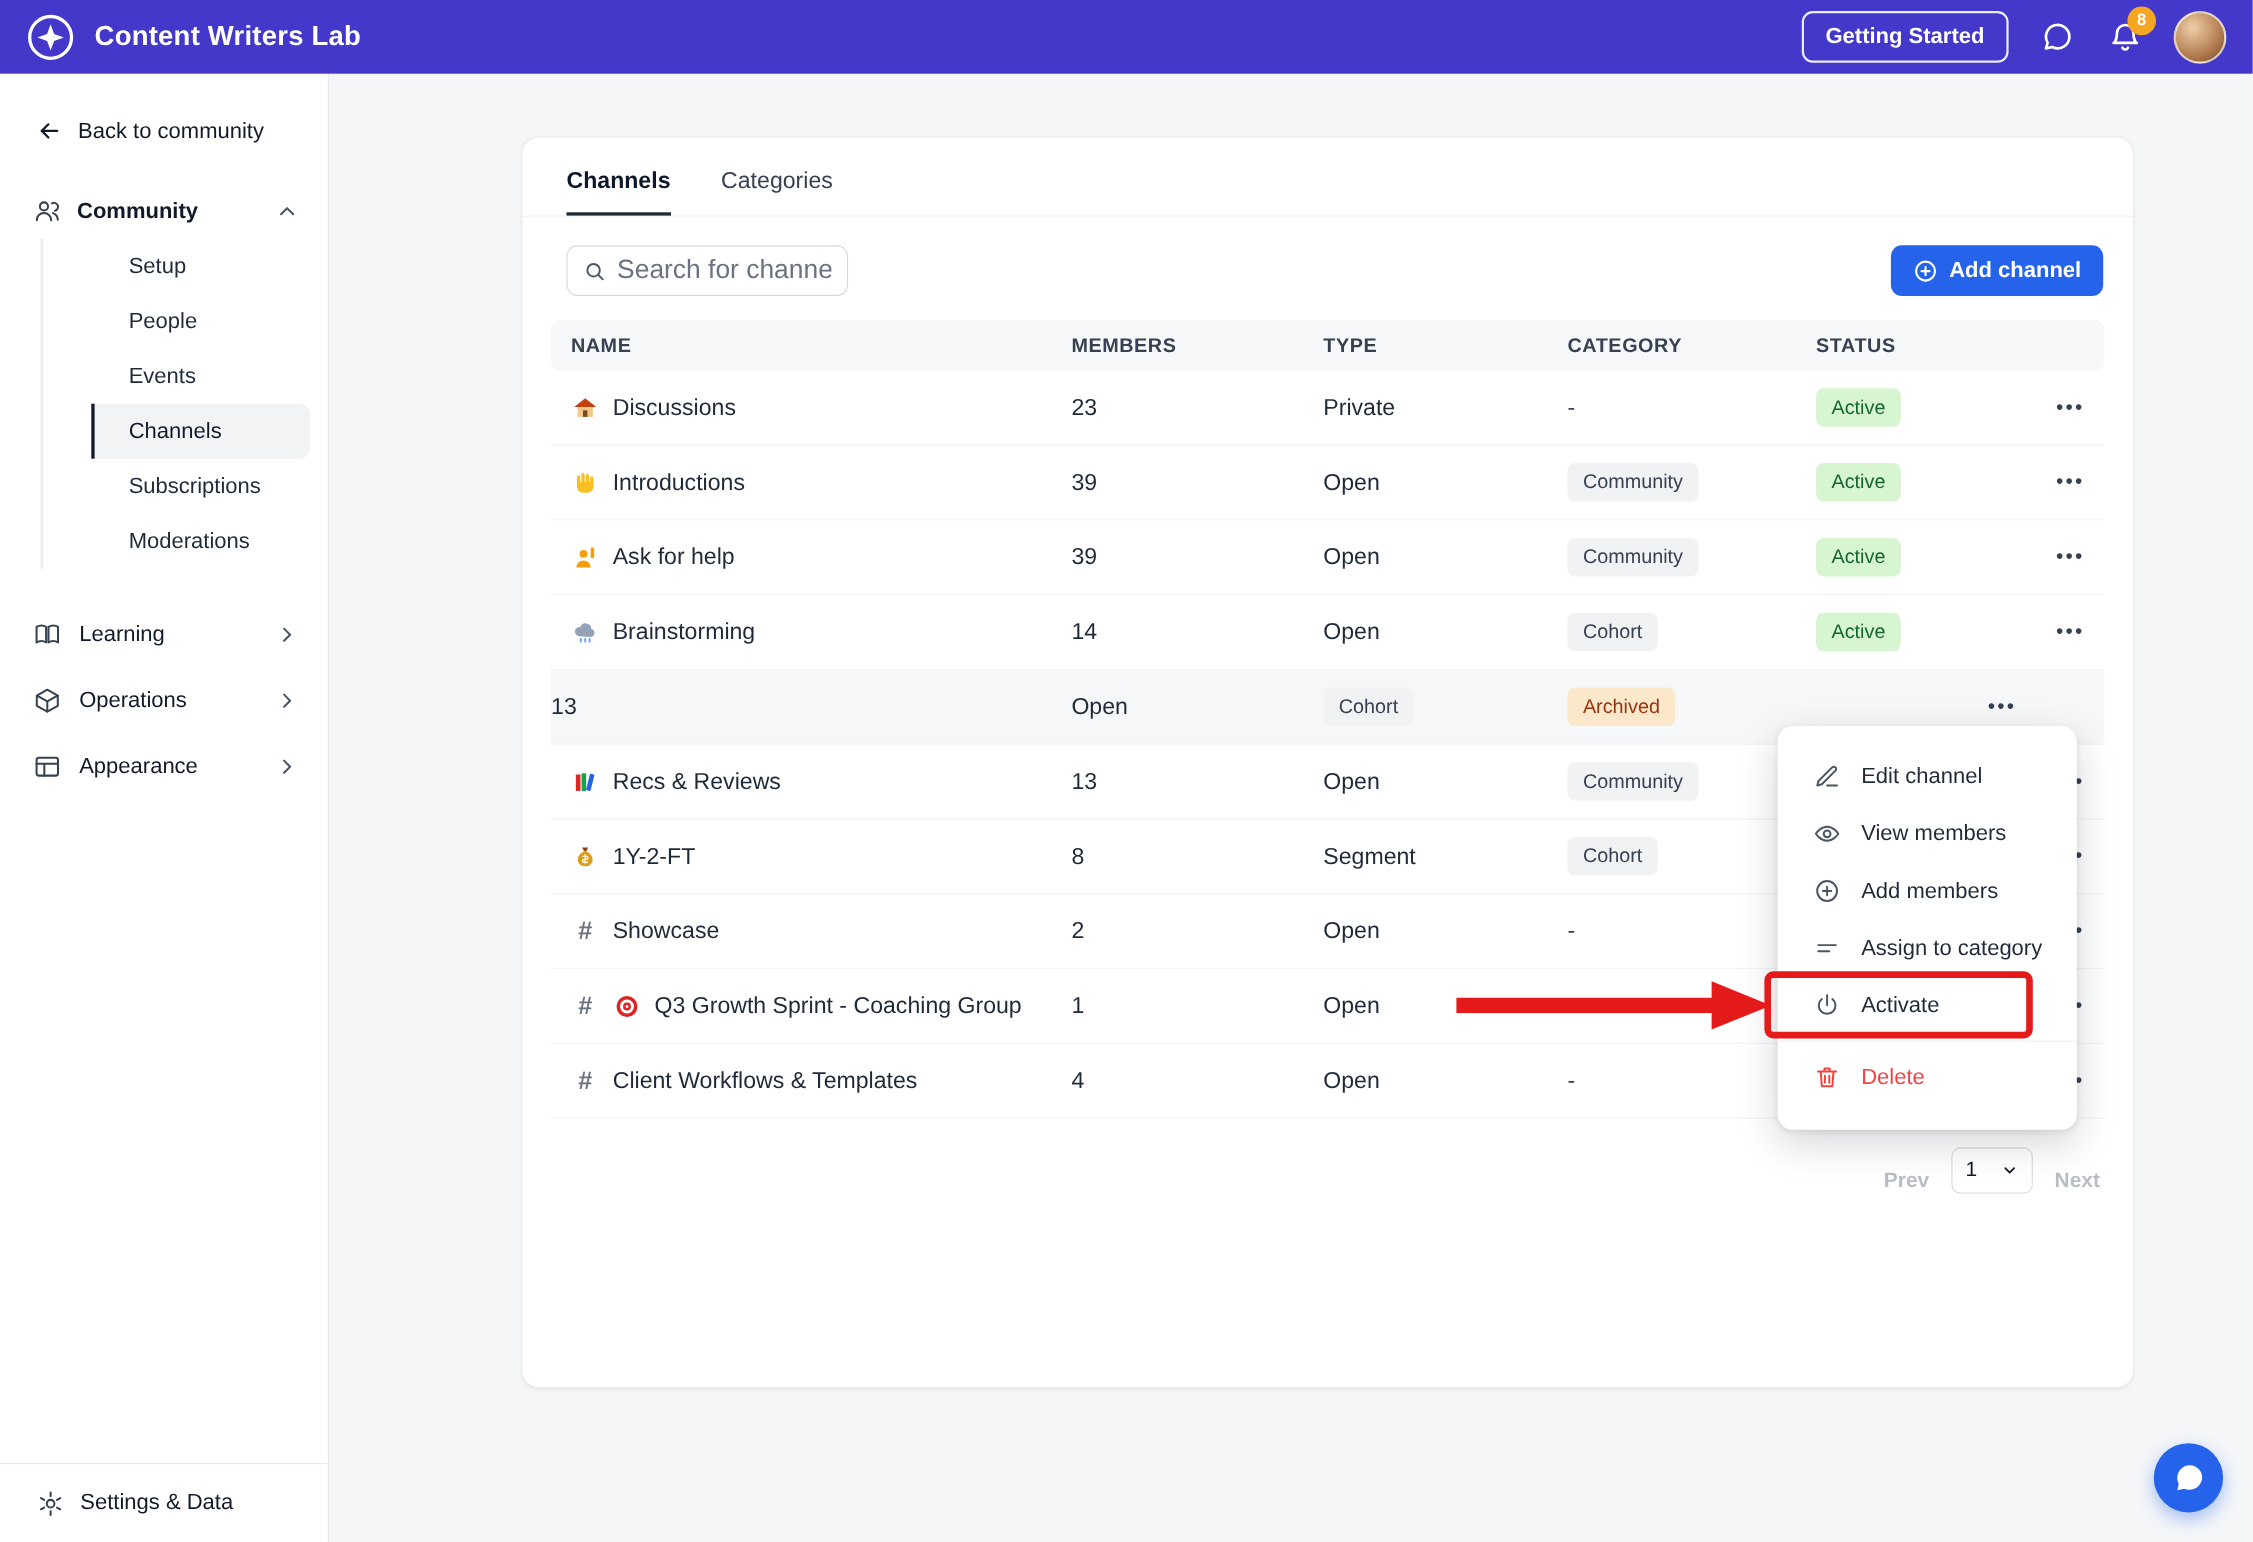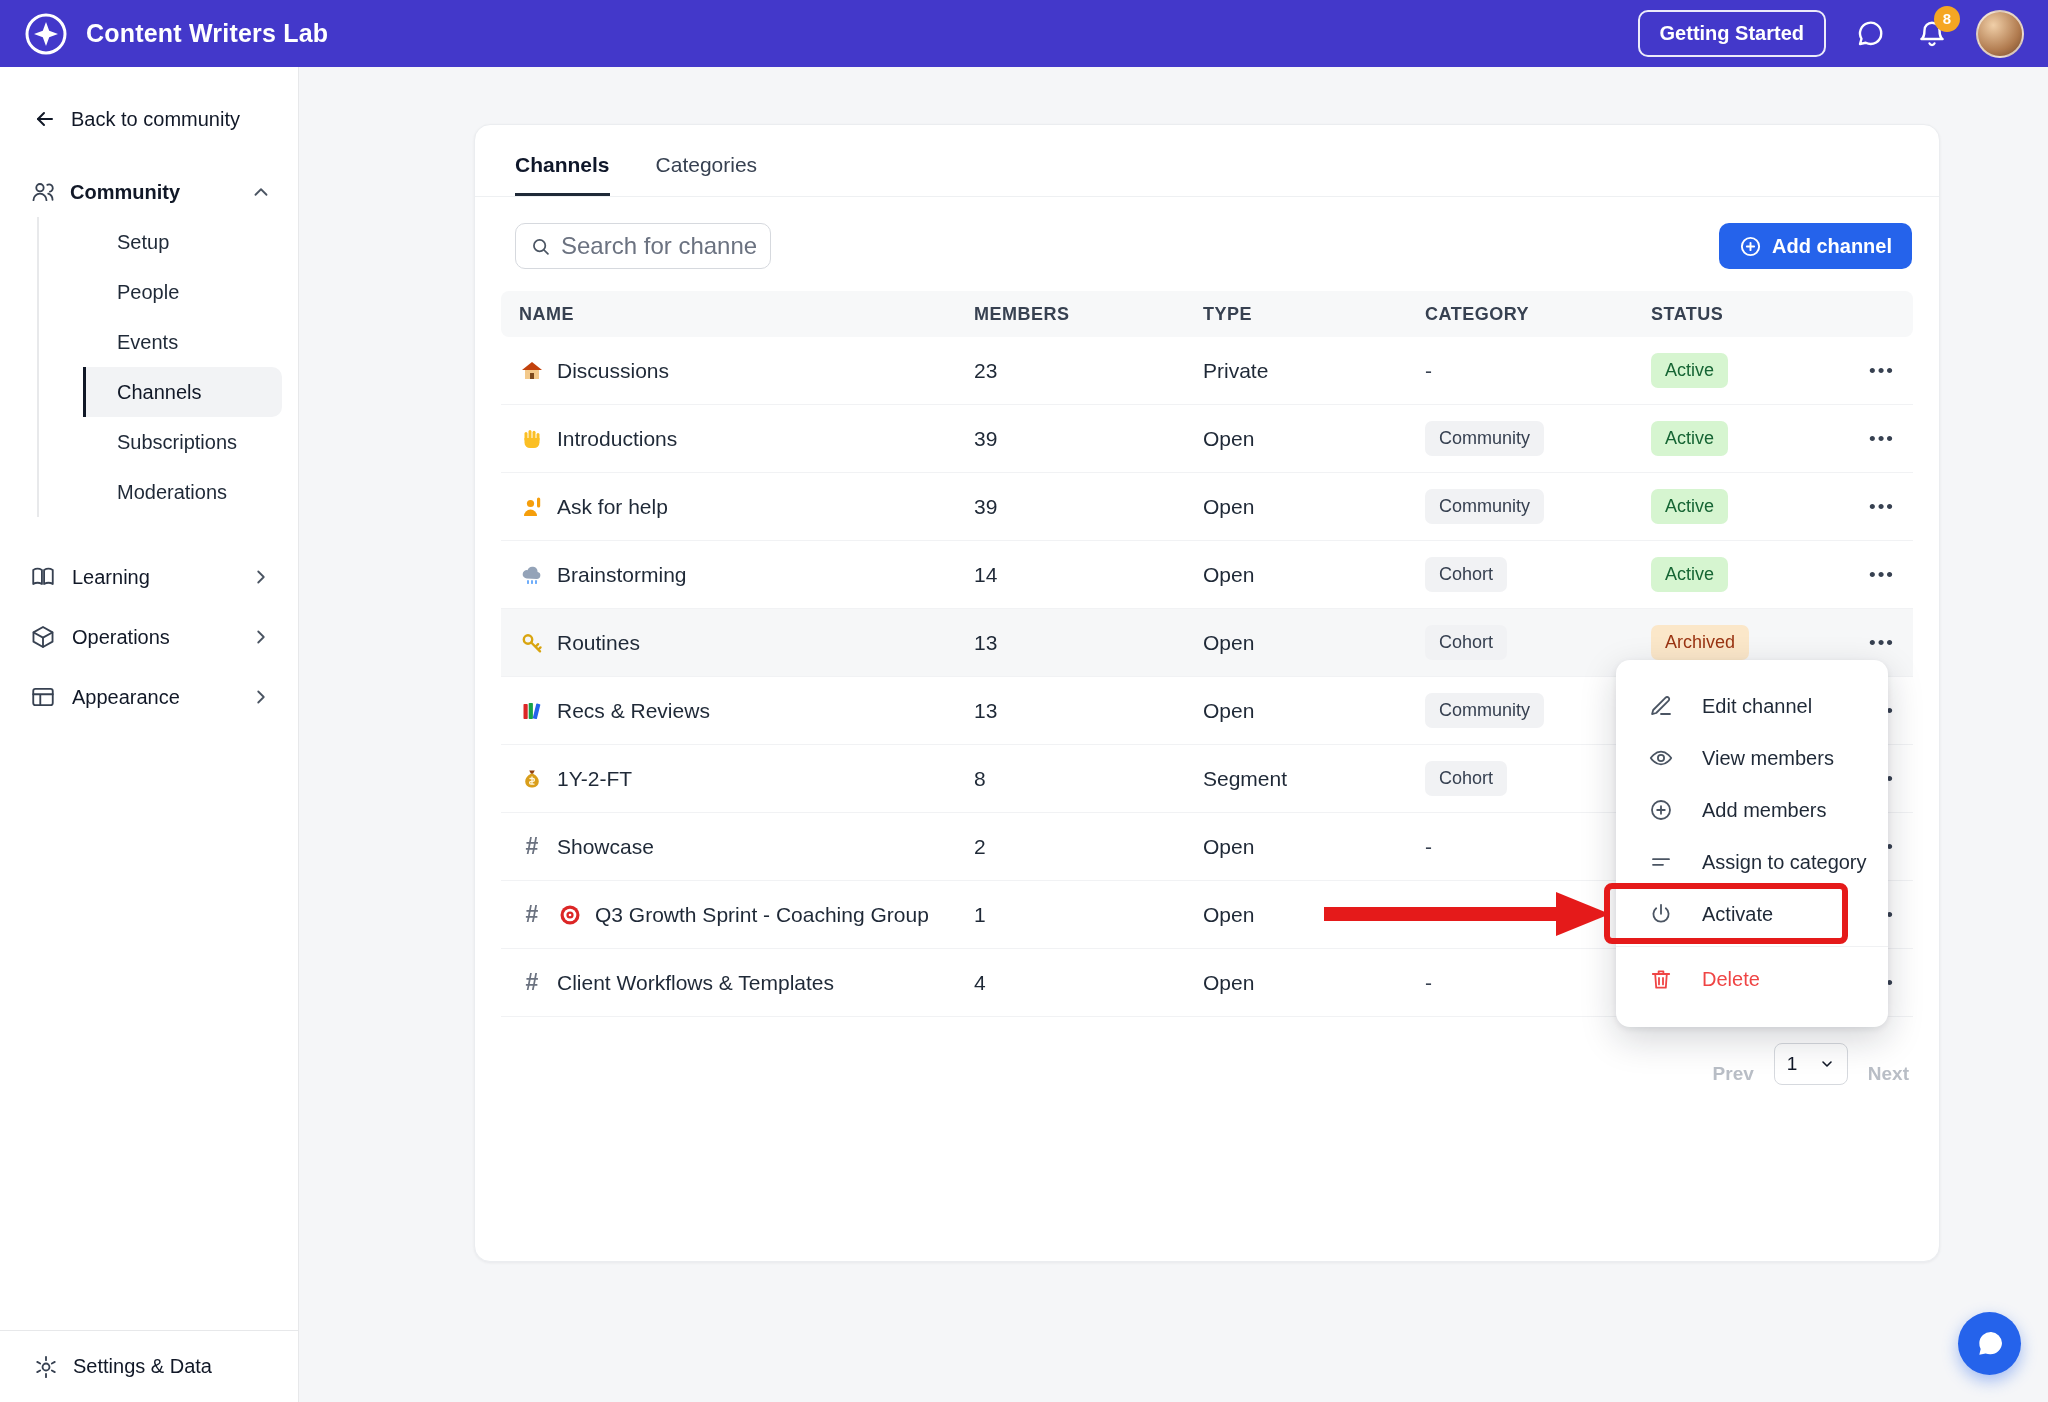--- a/index.html
+++ b/index.html
@@ -95,21 +95,21 @@
   .page-label { color: #b9bec6; font-size: 19px; font-weight: 600; }
   .page-select { width: 74px; height: 42px; border: 1px solid #d6d9de; border-radius: 8px; background: #fff;
     display: flex; align-items: center; justify-content: space-between; padding: 0 12px; font-size: 19px;
     color: #111827; cursor: pointer; font-family: inherit; }
   .page-select svg { width: 16px; height: 16px; stroke: #111827; fill: none; stroke-width: 2.4; stroke-linecap: round; stroke-linejoin: round; }
 
   
   .context-menu { position: absolute; left: 1616px; top: 660px; width: 272px; background: #fff;
     border-radius: 14px; box-shadow: 0 12px 36px rgba(16,24,40,.18), 0 2px 6px rgba(16,24,40,.08);
     padding: 20px 0 22px; z-index: 50; }
-  .menu-item { display: flex; align-items: center; gap: 28px; height: 52px; width: 100%;
+  .menu-item { display: flex; align-items: center; gap: 18px; height: 52px; width: 100%;
     padding: 0 18px 0 32px; background: none; border: none; font-size: 20px; color: #1f2937;
     font-family: inherit; cursor: pointer; text-align: left; }
   .menu-item .mi-icon { width: 26px; height: 26px; flex: none; display: flex; align-items: center;
     justify-content: center; color: #4b5563; }
   .menu-item .mi-icon svg { width: 24px; height: 24px; stroke: currentColor; fill: none; stroke-width: 1.8;
     stroke-linecap: round; stroke-linejoin: round; display: block; }
   .menu-item.danger { color: #ef4444; }
   .menu-item.danger .mi-icon { color: #ef4444; }
   .menu-divider { height: 1px; background: #f0f1f3; margin: 6px 0; }
 
@@ -343,29 +343,20 @@
             </span>
             <span>Brainstorming</span>
           </div>
           <div>14</div>
           <div>Open</div>
           <div><span class="badge gray">Cohort</span></div>
           <div><span class="badge green">Active</span></div>
           <button class="dots-btn">•••</button>
         </div>
         <div class="trow highlight">
-          <div class="cell-name">
-            <span class="row-icon">
-              <svg viewBox="0 0 24 24" fill="none" stroke="#d9a510" stroke-width="2.4" stroke-linecap="round">
-                <circle cx="8" cy="8.5" r="4.2"></circle>
-                <path d="M11.2 11.5 20 20.3M15.5 15.8l2.6-2.6M18.3 18.6l2.2-2.2"></path>
-              </svg>
-            </span>
-            <span>Routines</span>
-          </div>
           <div>13</div>
           <div>Open</div>
           <div><span class="badge gray">Cohort</span></div>
           <div><span class="badge orange">Archived</span></div>
           <button class="dots-btn">•••</button>
         </div>
         <div class="trow">
           <div class="cell-name">
             <span class="row-icon">
               <svg viewBox="0 0 24 24">

